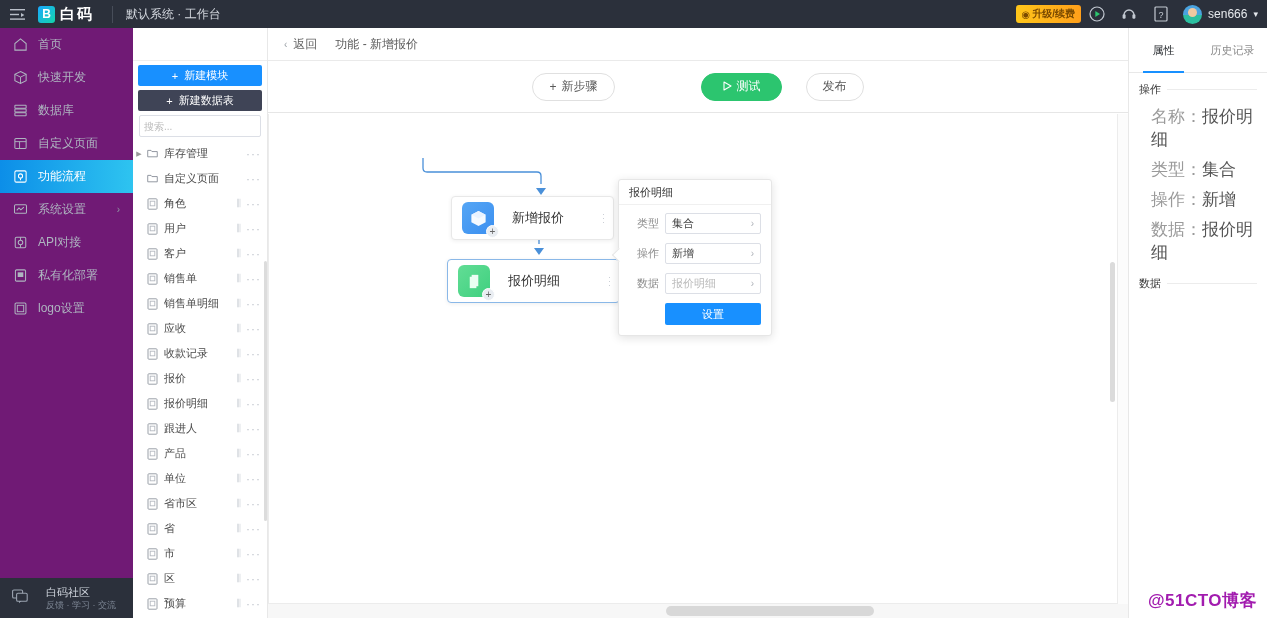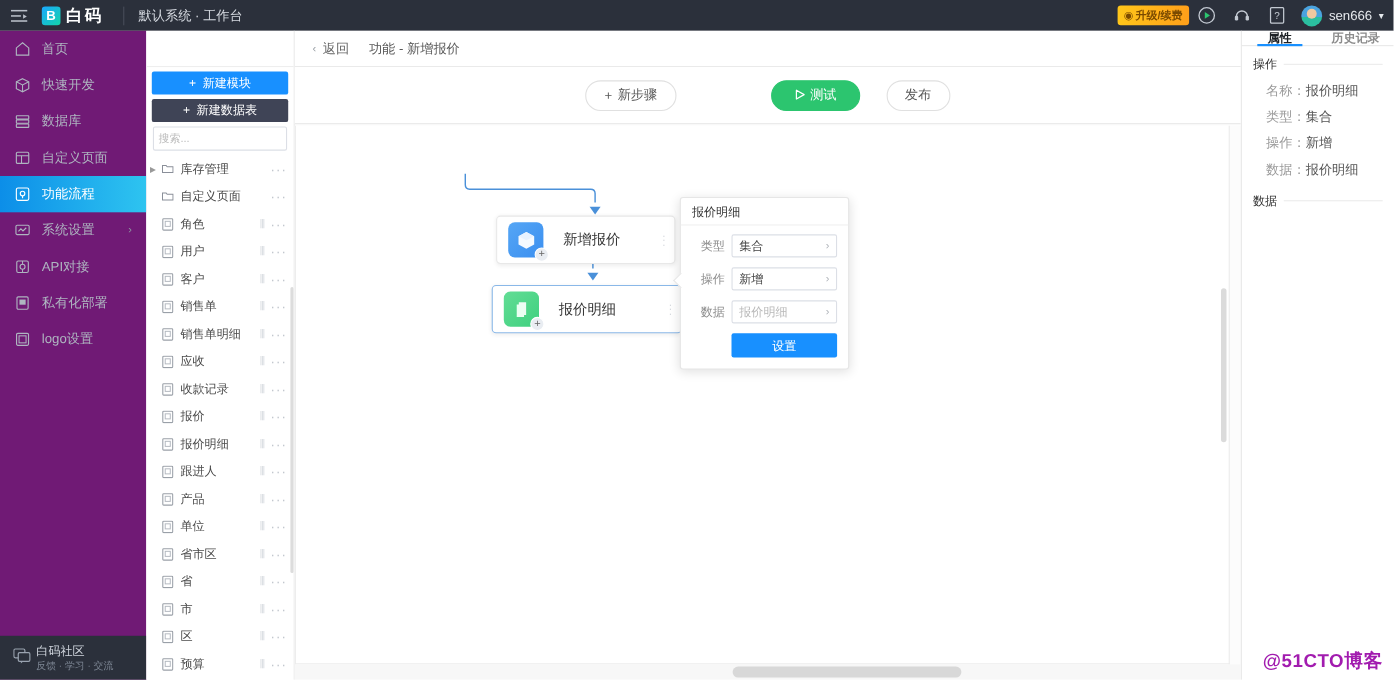--- a/index.html
+++ b/index.html
@@ -73,21 +73,21 @@
     color: #fff;
   }
   .nav-ico {
     width: 15px; height: 15px; display: flex; align-items: center; justify-content: center;
     flex: 0 0 15px;
   }
   .nav-ico svg { display: block; }
   .nav-arrow { position: absolute; right: 13px; font-size: 10px; color: #8e96a3; }
   .nav-bottom {
     position: absolute; bottom: 0; left: 0; width: 133px; height: 40px;
-    background: #2b303b; display: flex; align-items: center; gap: 5px; padding-left: 12px;
+    background: #2b303b; display: flex; align-items: center; gap: 18px; padding-left: 12px;
     cursor: pointer;
   }
   .nav-bottom-txt .l1 { color: #cfd4dc; font-size: 11px; line-height: 14px; }
   .nav-bottom-txt .l2 { color: #7d8694; font-size: 9px; line-height: 12px; }
 
   
   .treepanel {
     position: absolute; top: 28px; left: 133px; width: 135px; height: 590px;
     background: #fff; border-right: 1px solid #e8e8e8;
   }
@@ -221,35 +221,35 @@
   .pf-btn {
     margin-left: 36px; height: 22px; background: #1890ff; color: #fff; border-radius: 2px;
     display: flex; align-items: center; justify-content: center; font-size: 11px; cursor: pointer;
   }
 
   
   .rightpanel {
     position: absolute; top: 28px; right: 0; width: 139px; height: 590px;
     background: #fff; border-left: 1px solid #e8e8e8;
   }
-  .rp-tabs { display: flex; height: 14px; border-bottom: 1px solid #e8e8e8; font-weight: bold; }
+  .rp-tabs { display: flex; height: 45px; border-bottom: 1px solid #e8e8e8; }
   .rp-tab {
     flex: 1; display: flex; align-items: center; justify-content: center;
     font-size: 11px; color: #8c8c8c; cursor: pointer; position: relative;
   }
   .rp-tab.active { color: #1e2226; }
   .rp-tab.active:after {
     content: ""; position: absolute; bottom: -1px; left: 14px; right: 14px; height: 2px; background: #1890ff;
   }
   .rp-section {
     display: flex; align-items: center; gap: 6px; padding: 9px 10px 4px 10px;
   }
   .rp-section span { font-size: 11px; color: #333; white-space: nowrap; }
   .rp-section .line { flex: 1; height: 1px; background: #ececec; }
-  .rp-kv { padding: 4px 10px 3px 22px; font-size: 12px; }
+  .rp-kv { padding: 4px 10px 3px 22px; font-size: 17px; }
   .rp-kv .k { color: #9a9a9a; }
   .rp-kv .v { color: #555; }
 
   .watermark {
     position: absolute; right: 10px; bottom: 6px;
     font-size: 17px; color: #a21caf; font-weight: bold; letter-spacing: 0.5px;
     pointer-events: none;
     margin-left: 28px;
   }
 </style>

